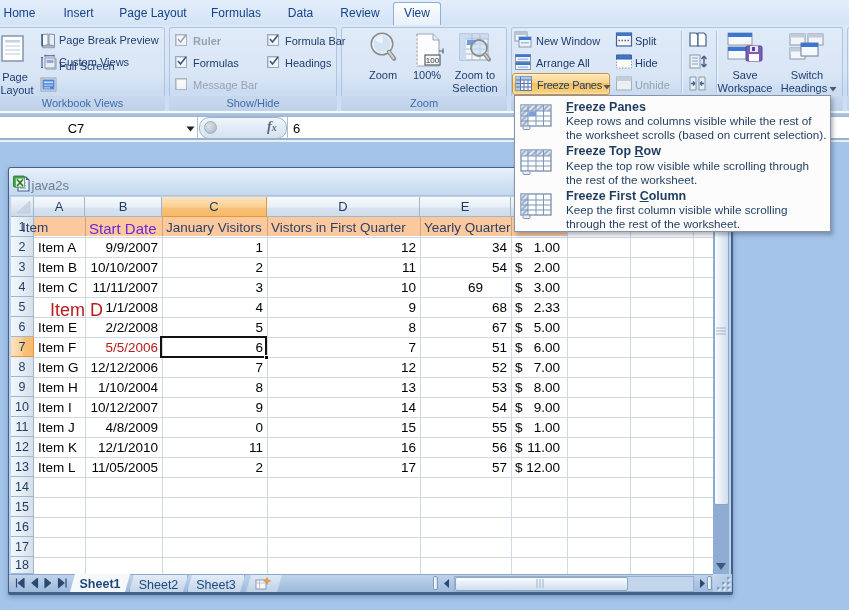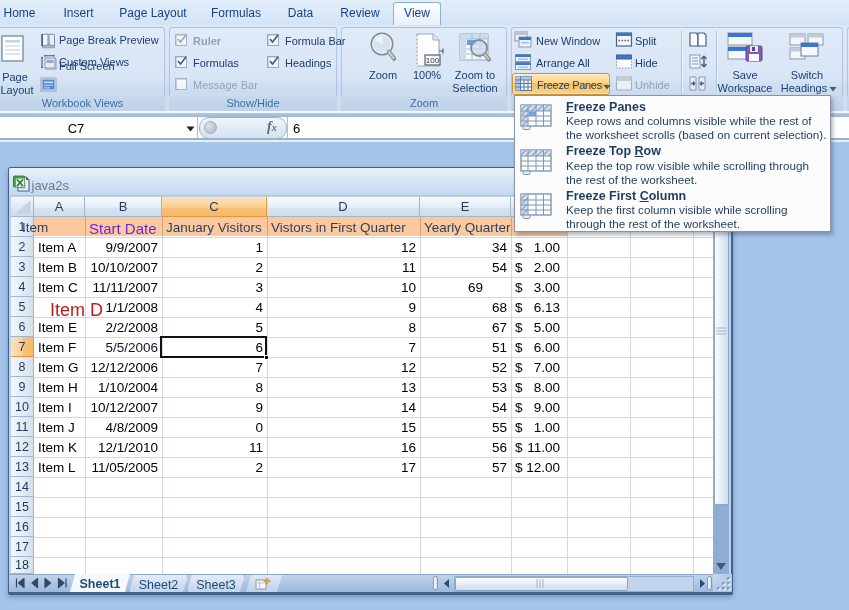--- a/index.html
+++ b/index.html
@@ -316,30 +316,30 @@
 <div class="abs" style="left:267px;top:280px;width:149px;text-align:right;font-size:13.5px;color:#000;">10</div>
 <div class="abs" style="left:420px;top:280px;width:87px;text-align:left;font-size:13.5px;color:#000;padding-left:48px;">69</div>
 <div class="abs" style="left:515px;top:280px;font-size:13.5px;color:#000;">$</div>
 <div class="abs" style="left:500px;top:280px;width:60px;text-align:right;font-size:13.5px;color:#000;">3.00</div>
 <div class="abs" style="left:38px;top:300px;font-size:18px;color:#b91c1c;margin-left:12px;">Item D</div>
 <div class="abs" style="left:85px;top:300px;width:73px;text-align:right;font-size:13.5px;color:#000;">1/1/2008</div>
 <div class="abs" style="left:162px;top:300px;width:101px;text-align:right;font-size:13.5px;color:#000;">4</div>
 <div class="abs" style="left:267px;top:300px;width:149px;text-align:right;font-size:13.5px;color:#000;">9</div>
 <div class="abs" style="left:420px;top:300px;width:87px;text-align:right;font-size:13.5px;color:#000;">68</div>
 <div class="abs" style="left:515px;top:300px;font-size:13.5px;color:#000;">$</div>
-<div class="abs" style="left:500px;top:300px;width:60px;text-align:right;font-size:13.5px;color:#000;">6.13</div>
+<div class="abs" style="left:500px;top:300px;width:60px;text-align:right;font-size:13.5px;color:#000;">2.33</div>
 <div class="abs" style="left:38px;top:320px;font-size:13.5px;color:#000;">Item E</div>
 <div class="abs" style="left:85px;top:320px;width:73px;text-align:right;font-size:13.5px;color:#000;">2/2/2008</div>
 <div class="abs" style="left:162px;top:320px;width:101px;text-align:right;font-size:13.5px;color:#000;">5</div>
 <div class="abs" style="left:267px;top:320px;width:149px;text-align:right;font-size:13.5px;color:#000;">8</div>
 <div class="abs" style="left:420px;top:320px;width:87px;text-align:right;font-size:13.5px;color:#000;">67</div>
 <div class="abs" style="left:515px;top:320px;font-size:13.5px;color:#000;">$</div>
 <div class="abs" style="left:500px;top:320px;width:60px;text-align:right;font-size:13.5px;color:#000;">5.00</div>
 <div class="abs" style="left:38px;top:340px;font-size:13.5px;color:#000;">Item F</div>
-<div class="abs" style="left:85px;top:340px;width:73px;text-align:right;font-size:13.5px;color:#0f172a;">5/5/2006</div>
+<div class="abs" style="left:85px;top:340px;width:73px;text-align:right;font-size:13.5px;color:#b91c1c;">5/5/2006</div>
 <div class="abs" style="left:162px;top:340px;width:101px;text-align:right;font-size:13.5px;color:#000;">6</div>
 <div class="abs" style="left:267px;top:340px;width:149px;text-align:right;font-size:13.5px;color:#000;">7</div>
 <div class="abs" style="left:420px;top:340px;width:87px;text-align:right;font-size:13.5px;color:#000;">51</div>
 <div class="abs" style="left:515px;top:340px;font-size:13.5px;color:#000;">$</div>
 <div class="abs" style="left:500px;top:340px;width:60px;text-align:right;font-size:13.5px;color:#000;">6.00</div>
 <div class="abs" style="left:38px;top:360px;font-size:13.5px;color:#000;">Item G</div>
 <div class="abs" style="left:85px;top:360px;width:73px;text-align:right;font-size:13.5px;color:#000;">12/12/2006</div>
 <div class="abs" style="left:162px;top:360px;width:101px;text-align:right;font-size:13.5px;color:#000;">7</div>
 <div class="abs" style="left:267px;top:360px;width:149px;text-align:right;font-size:13.5px;color:#000;">12</div>
 <div class="abs" style="left:420px;top:360px;width:87px;text-align:right;font-size:13.5px;color:#000;">52</div>

